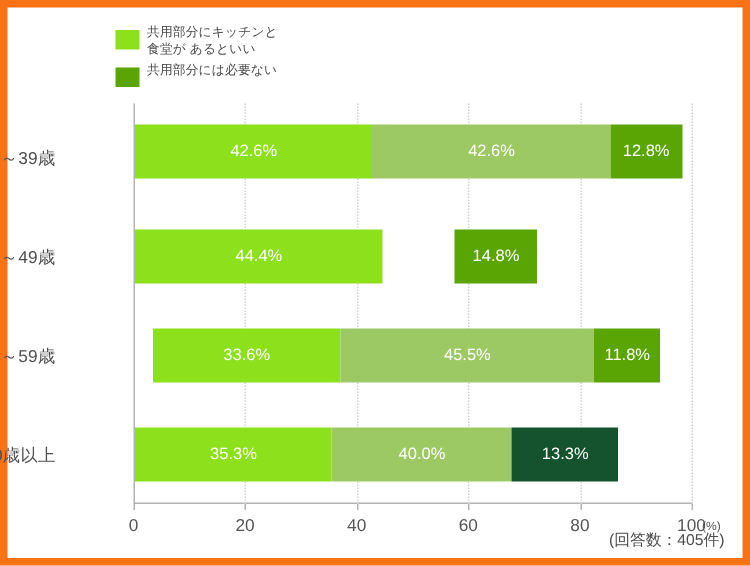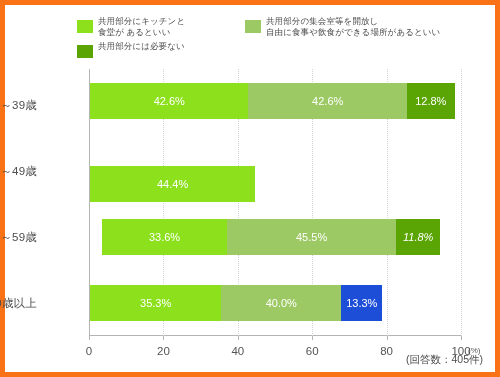--- a/index.html
+++ b/index.html
@@ -154,25 +154,20 @@
 </head>
 <body>
 
 <div class="chart-root">
 
   <div class="legend">
     <div class="legend-item li-0">
       <span class="legend-swatch" style="background:#8CE01C"></span>
       <span class="legend-label">共用部分にキッチンと
 食堂が あるといい</span>
-    </div>
-    <div class="legend-item li-1">
-      <span class="legend-swatch" style="background:#9CC963"></span>
-      <span class="legend-label">共用部分の集会室等を開放し
-自由に食事や飲食ができる場所があるといい</span>
     </div>
     <div class="legend-item li-2">
       <span class="legend-swatch" style="background:#5AA504"></span>
       <span class="legend-label">共用部分には必要ない</span>
     </div>
   </div>
 
   <div class="plot">
     <div class="axis-y-line"></div>
     <div class="axis-x-line"></div>
@@ -206,44 +201,47 @@
           <div class="seg" style="width: 158.472px; background: rgb(140, 224, 28);">
             <span class="seg-label">42.6%</span>
           </div>
           <div class="seg" style="width: 158.472px; background: rgb(156, 201, 99);">
             <span class="seg-label">42.6%</span>
           </div>
           <div class="seg" style="width: 47.616px; background: rgb(90, 165, 4);">
             <span class="seg-label">12.8%</span>
           </div>
         </div>
-        <div class="bar-row" style="top: 97px; gap: 48px;">
+        <div class="bar-row" style="top: 84px; gap: 48px;">
           <div class="seg" style="width: 165.168px; background: rgb(140, 224, 28);">
             <span class="seg-label">44.4%</span>
+          </div>
+          <div class="seg" style="width: 55.056px; background: rgb(90, 165, 4);">
+            <span class="seg-label">14.8%</span>
           </div>
         </div>
         <div class="bar-row" style="top: 150px; padding-left: 12px;">
           <div class="seg" style="width: 124.992px; background: rgb(140, 224, 28);">
             <span class="seg-label">33.6%</span>
           </div>
           <div class="seg" style="width: 169.26px; background: rgb(156, 201, 99);">
             <span class="seg-label">45.5%</span>
           </div>
-          <div class="seg" style="width: 43.896px; background: rgb(90, 165, 4); font-style: italic;">
+          <div class="seg" style="width: 43.896px; background: rgb(90, 165, 4);">
             <span class="seg-label">11.8%</span>
           </div>
         </div>
         <div class="bar-row" style="top: 216px;">
           <div class="seg" style="width: 131.316px; background: rgb(140, 224, 28);">
             <span class="seg-label">35.3%</span>
           </div>
           <div class="seg" style="width: 120px; background: rgb(156, 201, 99);">
             <span class="seg-label">40.0%</span>
           </div>
-          <div class="seg" style="width: 41px; background: #1d4ed8;">
+          <div class="seg" style="width: 71px; background: #14532d;">
             <span class="seg-label">13.3%</span>
           </div>
         </div>
       </div>
     <div id="cats-layer">
         <div class="cat-label" style="top: 29px;">30歳～39歳</div>
         <div class="cat-label" style="top: 95px;">40歳～49歳</div>
         <div class="cat-label" style="top: 161px;">50歳～59歳</div>
         <div class="cat-label" style="top: 227px;">60歳以上</div>
       </div>

